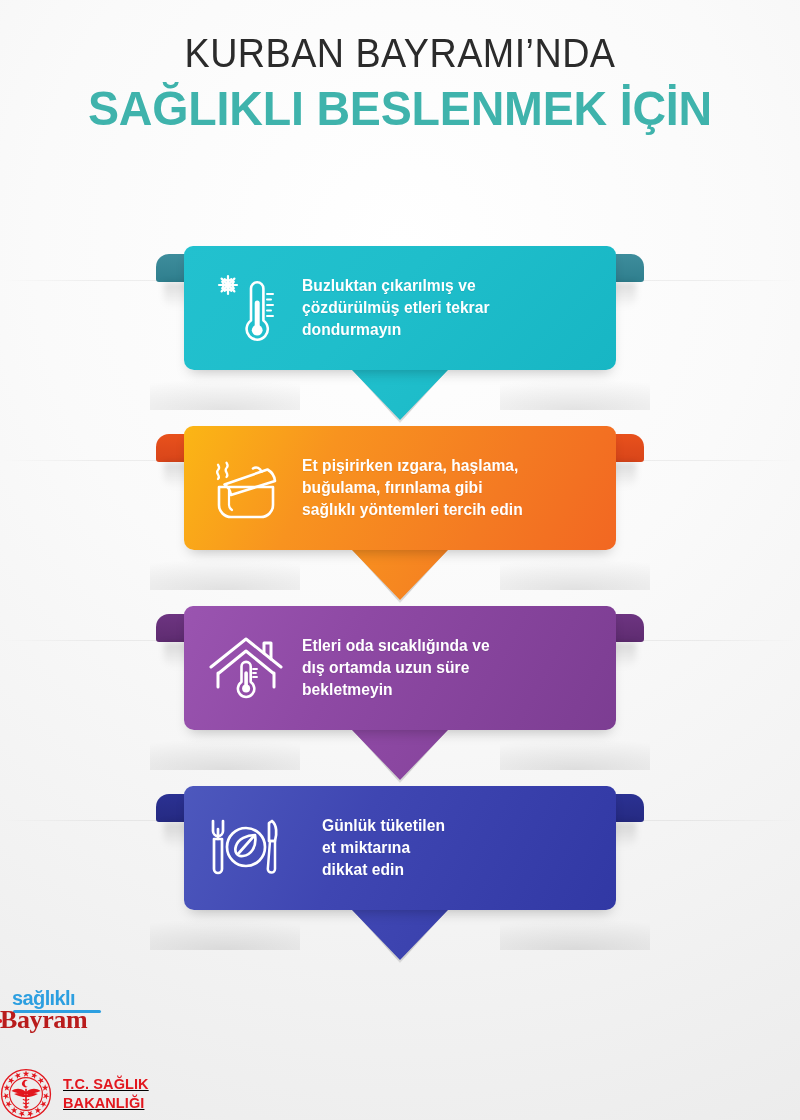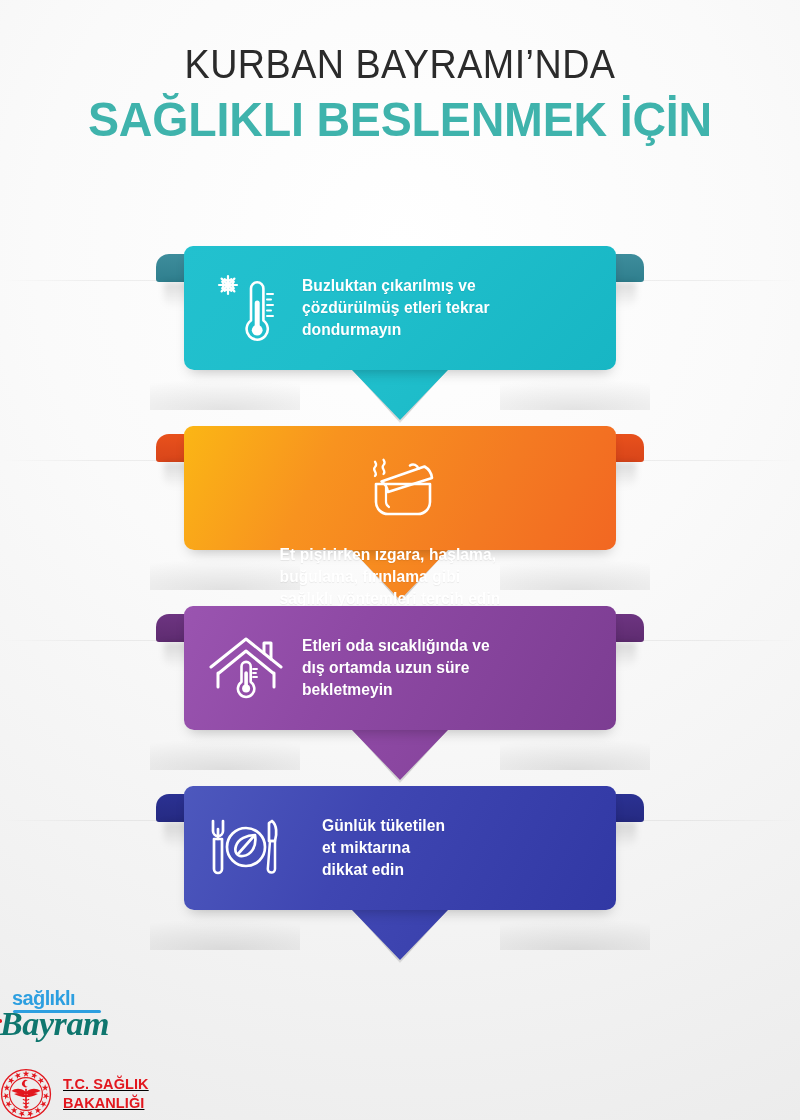--- a/index.html
+++ b/index.html
@@ -12,21 +12,21 @@
   body {
     font-family: "Liberation Sans", sans-serif;
     background: radial-gradient(ellipse 120% 90% at 50% 22%, #ffffff 0%, #fafafa 38%, #f3f3f3 68%, #ebebeb 100%);
     position: relative;
     overflow: hidden;
   }
 
   
   .header {
     position: absolute;
-    top: 16px; left: 0;
+    top: 5px; left: 0;
     width: 800px;
     padding-top: 28px;
     text-align: center;
   }
 
   .title-line1 {
     font-family: "Liberation Sans", sans-serif;
     font-size: 41px;
     font-weight: 400;
     letter-spacing: 0.5px;
@@ -169,21 +169,21 @@
     letter-spacing: 0.05px;
     padding-right: 20px;
     white-space: pre-line;
     text-shadow: 0 1px 1px rgba(0,0,0,0.07);
   }
 
   
   .t-teal   .panel,  .t-teal   .notch  { background: linear-gradient(135deg,#22c1cf 0%, #1fbecb 45%, #17b6c4 100%); }
   .t-teal   .tail                      { background: linear-gradient(180deg,#3e8d9c 0%, #2f7f8e 100%); }
 
-  .t-orange .panel,  .t-orange .notch  { background: linear-gradient(118deg,#fbb615 0%, #f8931f 32%, #f47a22 70%, #f26722 100%); flex-direction: column; }
+  .t-orange .panel,  .t-orange .notch  { background: linear-gradient(118deg,#fbb615 0%, #f8931f 32%, #f47a22 70%, #f26722 100%); }
   .t-orange .tail                      { background: linear-gradient(180deg,#e8511c 0%, #d8451a 100%); }
 
   .t-purple .panel,  .t-purple .notch  { background: linear-gradient(118deg,#9a54b0 0%, #8e49a4 38%, #7c3d92 100%); }
   .t-purple .tail                      { background: linear-gradient(180deg,#6d3481 0%, #5e2c70 100%); }
 
   .t-blue   .panel,  .t-blue   .notch  { background: linear-gradient(118deg,#4d58bd 0%, #3f46b2 40%, #3138a4 100%); gap: 20px; }
   .t-blue   .tail                      { background: linear-gradient(180deg,#2b3192 0%, #252a82 100%); }
 
   
   .footer {
@@ -206,22 +206,22 @@
     font-size: 20px; font-weight: 700; letter-spacing: -0.6px;
     color: #2d9fe0; line-height: 1;
   }
   .logo-underline {
     position: absolute; top: 22px; left: 13px;
     width: 88px; height: 2.5px; background: #2d9fe0; border-radius: 2px;
   }
   .logo-bayram-word {
     position: absolute; top: 19px; left: 0;
     font-family: "Liberation Serif", serif;
-    font-size: 34px; font-weight: 700; font-style: italic;
-    color: #0f766e; line-height: 1; letter-spacing: -0.4px;
+    font-size: 26px; font-weight: 700; 
+    color: #b91c1c; line-height: 1; letter-spacing: -0.4px;
   }
   .logo-dot {
     position: absolute; top: 31px; left: -2px;
     width: 3.5px; height: 3.5px; border-radius: 50%; background: #e01b22;
   }
 
   .logo-moh { display: flex; align-items: center; gap: 11px; text-decoration: underline; }
   .moh-text {
     font-family: "Liberation Sans", sans-serif;
     font-size: 14.5px; font-weight: 700; color: #e2171e;

